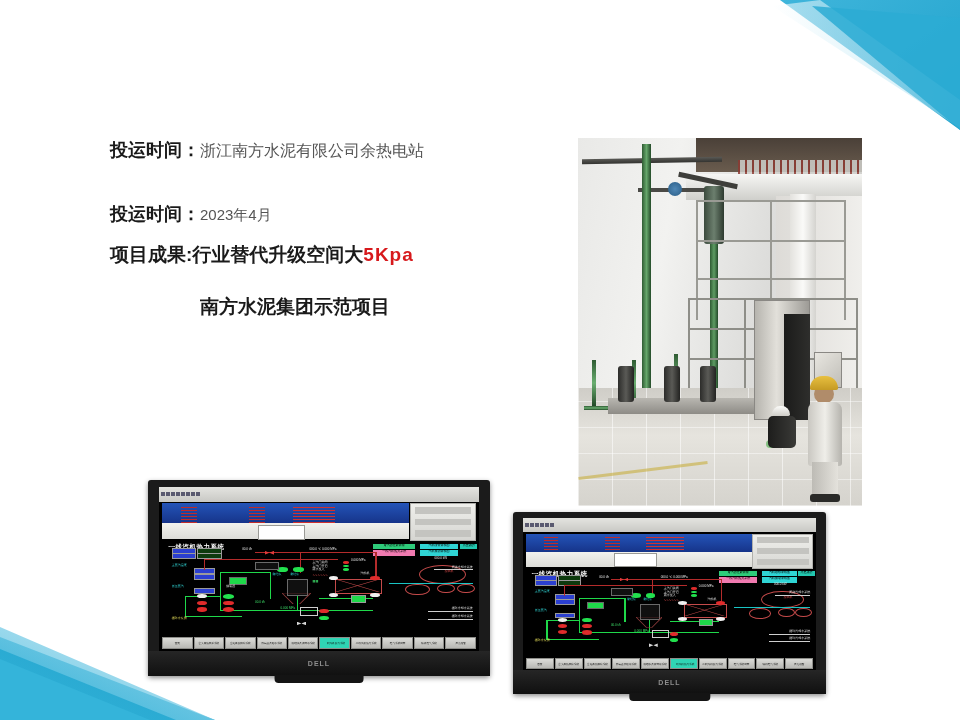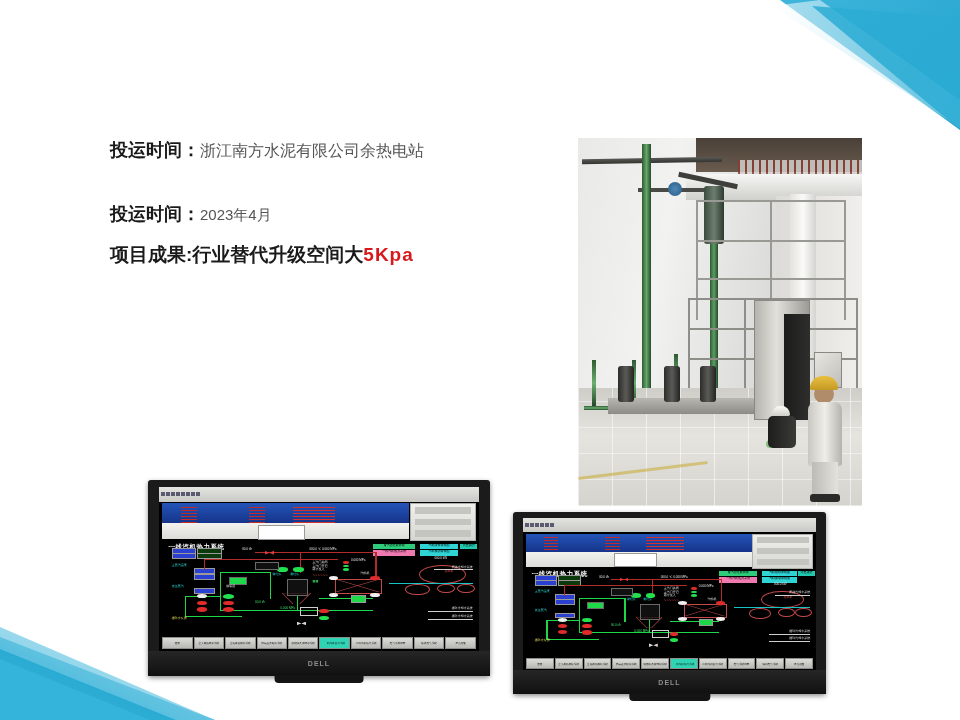--- a/index.html
+++ b/index.html
@@ -250,20 +250,21 @@
     <div class="line l2">
       <span class="lbl">投运时间：</span><span class="val">2023年4月</span>
     </div>
 
     <div class="line l3">
       <span>项目成果:</span><span>行业替代升级空间大</span><span class="red">5Kpa</span>
     </div>
 
 
 
+    <div class="line l6">南方水泥集团示范项目</div>
 
   </div>
 
   <div class="photo">
     <div class="ph-wall"></div>
     <div class="ph-upper-dark"></div>
     <div class="ph-rail"></div>
     <div class="ph-beam"></div>
     <div class="ph-wall-right"></div>
     <div class="ph-col"></div>

